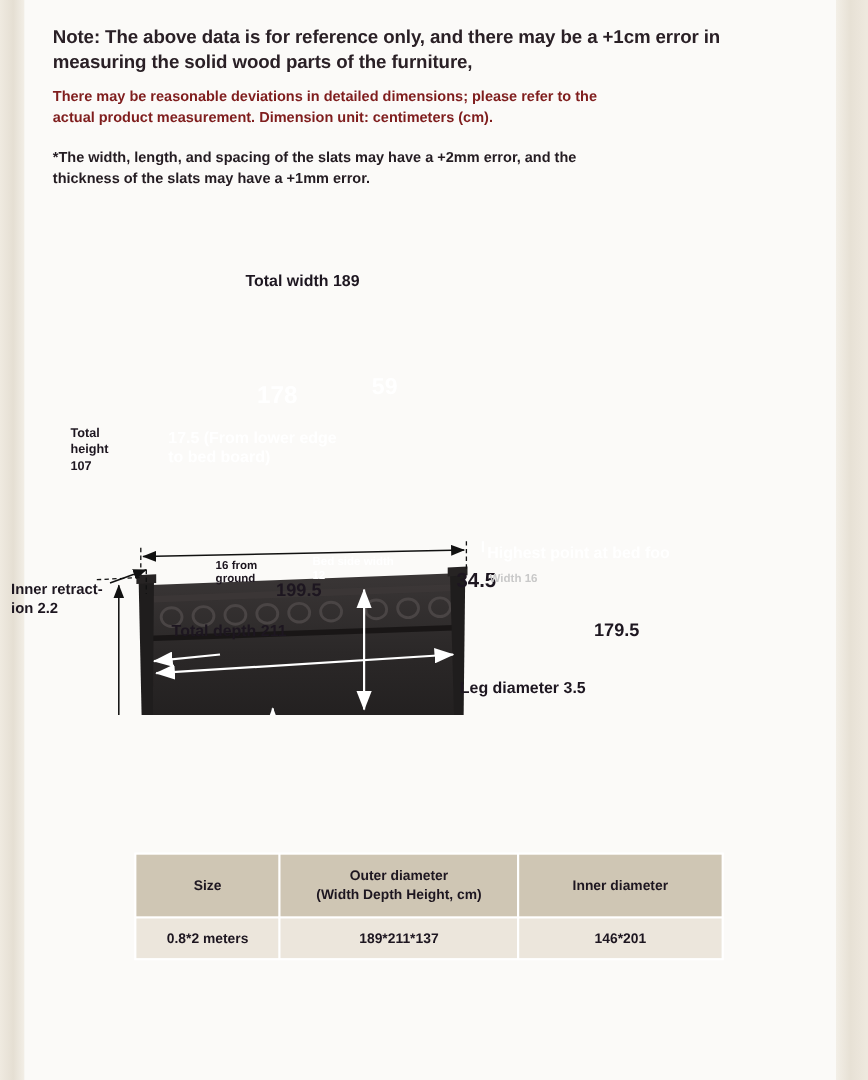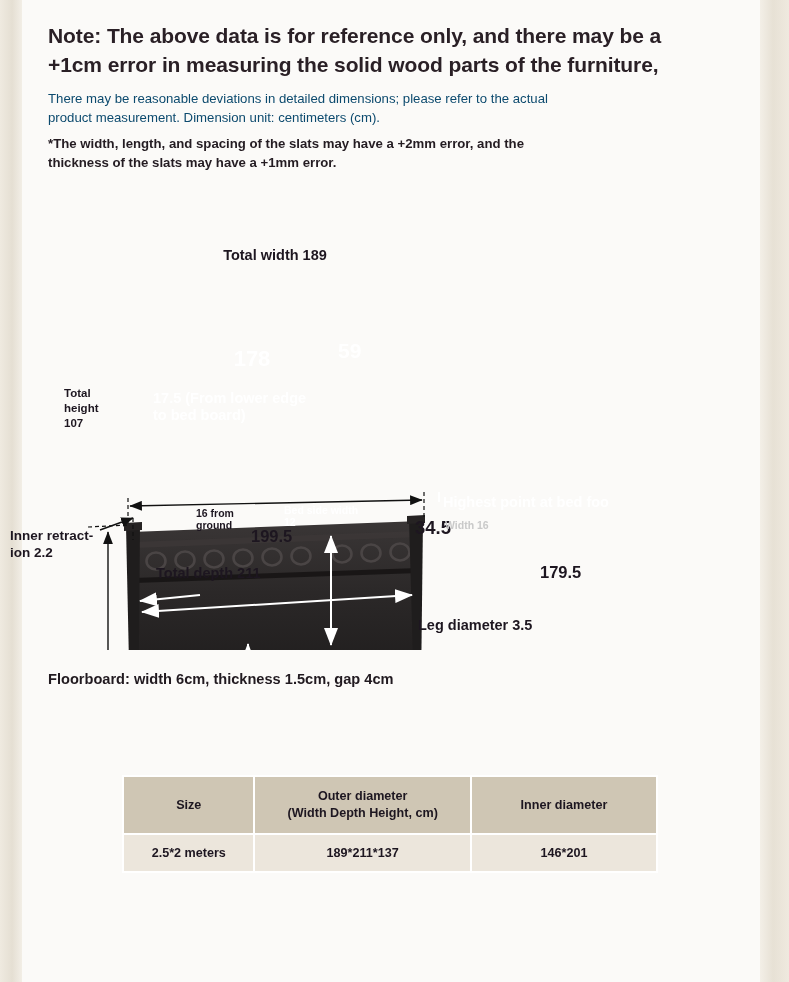--- a/index.html
+++ b/index.html
@@ -31,36 +31,36 @@
   .edge-right {
     position: absolute;
     left: 760px; top: 0;
     width: 29px; height: 982px;
     background: linear-gradient(90deg,#f3efe7 0%, #e7e1d5 45%, #efe9df 100%);
   }
 
   
   .notes { position: absolute; left: 48px; top: 22px; width: 660px; }
   .note-lead {
-    font-size: 21px;
+    font-size: 17px;
     font-weight: bold;
     color: #2a2026;
     line-height: 1.38;
     letter-spacing: -0.1px;
   }
   .note-body {
     margin-top: 10px;
     font-size: 13.2px;
-    font-weight: normal;
-    color: #0c4a6e;
+    font-weight: bold;
+    color: #7f1d1d;
     line-height: 1.42;
     width: 530px;
   }
   .note-star {
-    margin-top: 8px;
+    margin-top: 18px;
     font-size: 13.2px;
     font-weight: bold;
     color: #241c22;
     line-height: 1.42;
     width: 500px;
   }
 
   
   .diagram {
     position: absolute;
@@ -347,34 +347,33 @@
 
   <text x="443" y="277" font-family="Liberation Sans, sans-serif" font-size="14.5" font-weight="bold" fill="#ffffff">Highest point at bed foo</text>
 
   <text x="445" y="299" font-family="Liberation Sans, sans-serif" font-size="10.5" font-weight="bold" fill="#c9c9c9">Width 16</text>
 
   <text x="418" y="400" font-family="Liberation Sans, sans-serif" font-size="14.5" font-weight="bold" fill="#1d1620">Leg diameter 3.5</text>
 </svg>
 </div>
 
 <div class="fb">
-  <div>Floorboard: width 6cm, thickness 1.5cm, gap 4cm</div>
 </div>
 
 <table class="tbl">
   <thead>
     <tr>
       <th class="c1">Size</th>
       <th class="c2">
         <span class="th2">Outer diameter</span>
         <span class="th2">(Width Depth Height, cm)</span>
       </th>
       <th class="c3">Inner diameter</th>
     </tr>
   </thead>
   <tbody>
     <tr>
-      <td>2.5*2 meters</td>
+      <td>0.8*2 meters</td>
       <td>189*211*137</td>
       <td>146*201</td>
     </tr>
   </tbody>
 </table>
 
 </body></html>

